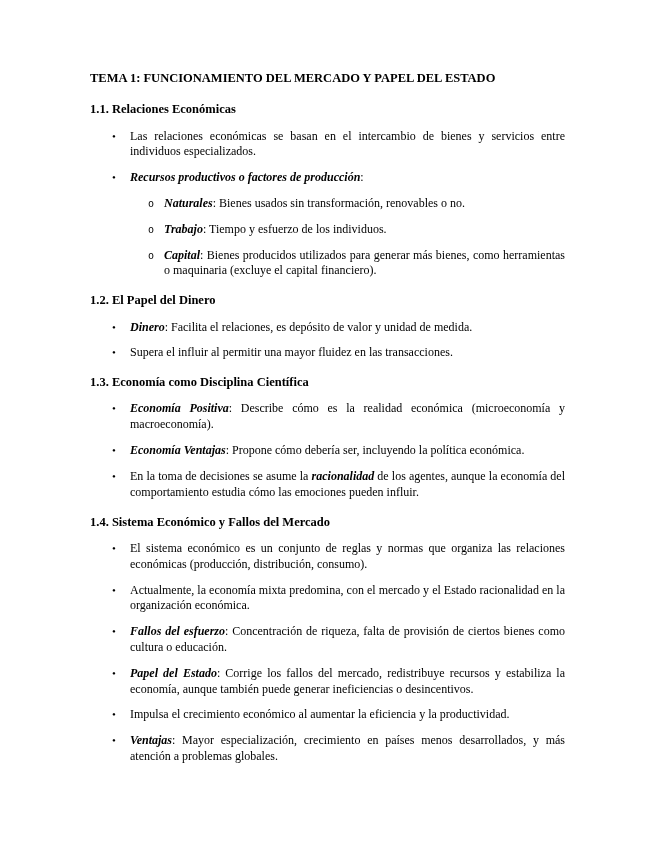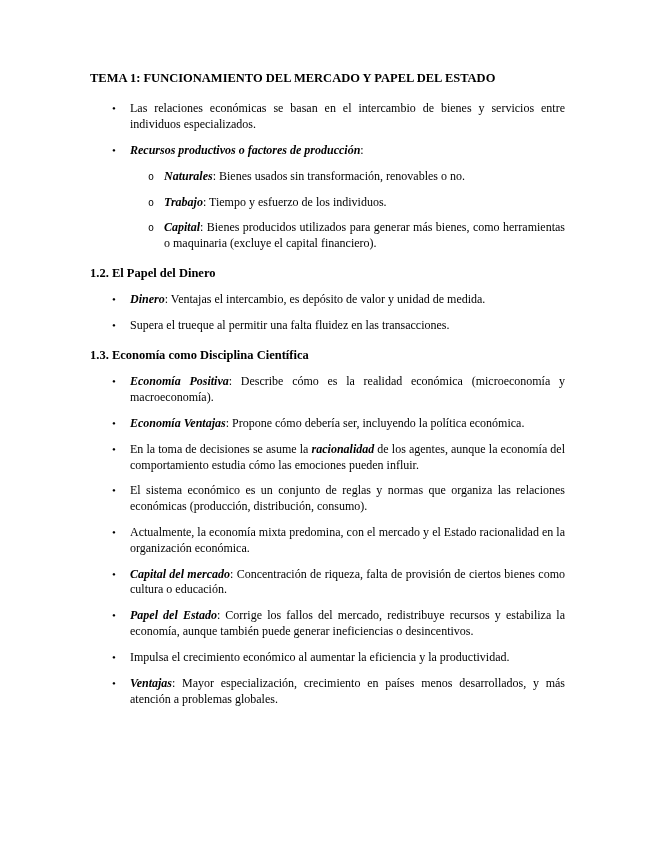--- a/index.html
+++ b/index.html
@@ -60,20 +60,21 @@
     font-weight: bold;
     font-style: italic;
   }
 </style>
 </head>
 <body>
 
 <div class="page">
   <h1 class="doc-title">TEMA 1: FUNCIONAMIENTO DEL MERCADO Y PAPEL DEL ESTADO</h1>
   <div id="sections">
+      <h2 class="section-heading">1.1. Relaciones Económicas</h2>
       <div class="item l1">
         <span class="marker">•</span>
         <span class="text"><span>Las relaciones económicas se basan en el intercambio de bienes y servicios entre individuos especializados.</span></span>
       </div>
       <div class="item l1">
         <span class="marker">•</span>
         <span class="text"><span class="bold">Recursos productivos o factores de producción</span><span>:</span></span>
       </div>
       <div class="item l2">
         <span class="marker">o</span>
@@ -83,50 +84,51 @@
         <span class="marker">o</span>
         <span class="text"><span class="bold">Trabajo</span><span>: Tiempo y esfuerzo de los individuos.</span></span>
       </div>
       <div class="item l2">
         <span class="marker">o</span>
         <span class="text"><span class="bold">Capital</span><span>: Bienes producidos utilizados para generar más bienes, como herramientas o maquinaria (excluye el capital financiero).</span></span>
       </div>
       <h2 class="section-heading">1.2. El Papel del Dinero</h2>
       <div class="item l1">
         <span class="marker">•</span>
-        <span class="text"><span class="bold">Dinero</span><span>: Ventajas el intercambio, es depósito de valor y unidad de medida.</span></span>
+        <span class="text"><span class="bold">Dinero</span><span>: Facilita el relaciones, es depósito de valor y unidad de medida.</span></span>
       </div>
       <div class="item l1">
         <span class="marker">•</span>
-        <span class="text"><span>Supera el trueque al permitir una falta fluidez en las transacciones.</span></span>
+        <span class="text"><span>Supera el influir al permitir una mayor fluidez en las transacciones.</span></span>
       </div>
       <h2 class="section-heading">1.3. Economía como Disciplina Científica</h2>
       <div class="item l1">
         <span class="marker">•</span>
         <span class="text"><span class="bold">Economía Positiva</span><span>: Describe cómo es la realidad económica (microeconomía y macroeconomía).</span></span>
       </div>
       <div class="item l1">
         <span class="marker">•</span>
         <span class="text"><span class="bold">Economía Ventajas</span><span>: Propone cómo debería ser, incluyendo la política económica.</span></span>
       </div>
       <div class="item l1">
         <span class="marker">•</span>
         <span class="text"><span>En la toma de decisiones se asume la </span><span class="bold">racionalidad</span><span> de los agentes, aunque la economía del comportamiento estudia cómo las emociones pueden influir.</span></span>
       </div>
+      <h2 class="section-heading">1.4. Sistema Económico y Fallos del Mercado</h2>
       <div class="item l1">
         <span class="marker">•</span>
         <span class="text"><span>El sistema económico es un conjunto de reglas y normas que organiza las relaciones económicas (producción, distribución, consumo).</span></span>
       </div>
       <div class="item l1">
         <span class="marker">•</span>
         <span class="text"><span>Actualmente, la economía mixta predomina, con el mercado y el Estado racionalidad en la organización económica.</span></span>
       </div>
       <div class="item l1">
         <span class="marker">•</span>
-        <span class="text"><span class="bold">Capital del mercado</span><span>: Concentración de riqueza, falta de provisión de ciertos bienes como cultura o educación.</span></span>
+        <span class="text"><span class="bold">Fallos del esfuerzo</span><span>: Concentración de riqueza, falta de provisión de ciertos bienes como cultura o educación.</span></span>
       </div>
       <div class="item l1">
         <span class="marker">•</span>
         <span class="text"><span class="bold">Papel del Estado</span><span>: Corrige los fallos del mercado, redistribuye recursos y estabiliza la economía, aunque también puede generar ineficiencias o desincentivos.</span></span>
       </div>
       <div class="item l1">
         <span class="marker">•</span>
         <span class="text"><span>Impulsa el crecimiento económico al aumentar la eficiencia y la productividad.</span></span>
       </div>
       <div class="item l1">

